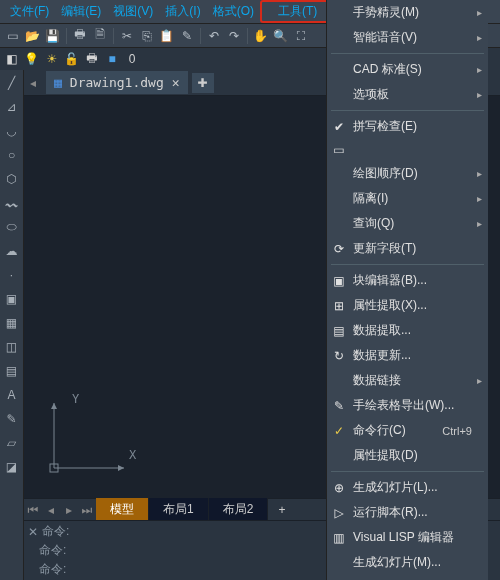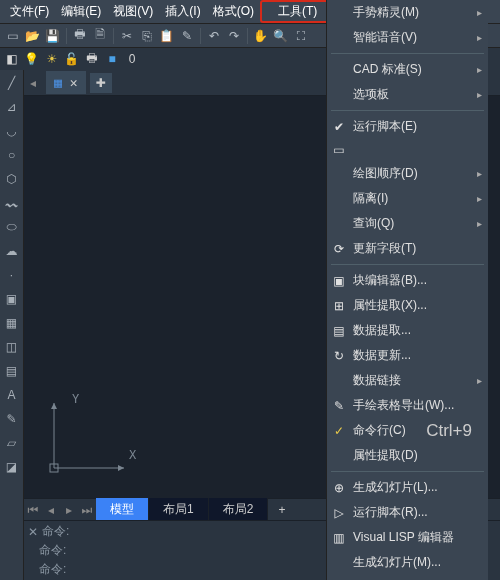--- a/index.html
+++ b/index.html
@@ -11,21 +11,21 @@
     overflow: hidden; position: relative;
   }
   .menubar {
     display: flex; align-items: center;
     height: 24px; padding: 0 4px;
     background: #3a4552;
     border-bottom: 1px solid #222;
   }
   .menubar .menu-item {
     padding: 3px 6px; cursor: pointer;
-    color: #ffffff;
+    color: #0ea5e9;
   }
   .menubar .menu-item.highlighted {
     border: 2px solid #d52a1a;
     border-radius: 3px;
     padding: 1px 16px;
   }
   .toolbar {
     display: flex; align-items: center;
     height: 24px; padding: 0 4px;
     background: #384350;
@@ -93,21 +93,21 @@
   .layout-tabs {
     height: 22px; display:flex; align-items:center;
     background: #2a3440; border-top: 1px solid #1a2028;
     gap:0;
   }
   .layout-tabs .nav { width:18px; text-align:center; color:#888; }
   .layout-tabs .lt {
     padding: 3px 14px; color:#ccc; background:#0f172a;
     border-right:1px solid #1a2028;
   }
-  .layout-tabs .lt.active { background:#3b82f6; color:#fff; }
+  .layout-tabs .lt.active { background:#a16207; color:#fff; }
   .layout-tabs .plus { padding:3px 10px; color:#ccc; }
   .cmdline {
     background: #2a3440; border-top:1px solid #1a2028;
     padding: 2px 4px; display:flex; flex-direction:column; gap:2px;
     color:#8a96a2; font-size:12px;
   }
   .cmdline .row { display:flex; align-items:center; gap:4px; }
 
   
   .dropdown {
@@ -128,21 +128,21 @@
   .dropdown .dm-item .ic {
     position:absolute; left:4px; width:16px; height:16px;
     display:flex; align-items:center; justify-content:center;
     font-size:12px;
   }
   .dropdown .dm-item .arrow {
     position:absolute; right:6px; color:#aaa;
     font-size:10px;
   }
   .dropdown .dm-item .shortcut {
-    position:absolute; right:16px; color:#ccc; font-size:17px;text-align:right;
+    position:absolute; right:16px; color:#ccc; font-size:11px;text-align:right;
   }
   .dropdown .dm-sep {
     height:1px; background:#50606a; margin: 3px 4px;
   }
 </style>
 </head>
 <body>
 
 <div class="menubar">
   <span class="menu-item">文件(F)</span>
@@ -203,20 +203,21 @@
     <div class="tool">✎</div>
     <div class="tool">▱</div>
     <div class="tool">◪</div>
   </div>
 
   <div class="canvas-area">
     <div class="tabbar">
       <div style="width:12px;color:#888">◂</div>
       <div class="doc-tab">
         <span style="color:#4a8ad6">▦</span>
+        <span>Drawing1.dwg</span>
         <span class="close">✕</span>
       </div>
       <div class="new-tab">✚</div>
     </div>
 
     <div class="canvas">
       <div class="ucs">
         <svg width="90" height="80" viewBox="0 0 90 80">
           <line x1="10" y1="70" x2="80" y2="70" stroke="#7a8590" stroke-width="1"></line>
           <polygon points="80,70 74,67 74,73" fill="#7a8590"></polygon>
@@ -271,21 +272,21 @@
       <span>CAD 标准(S)</span>
       <span class="arrow">▸</span>
     </div>
     <div class="dm-item">
       <span>选项板</span>
       <span class="arrow">▸</span>
     </div>
     <div class="dm-sep"></div>
     <div class="dm-item">
       <span class="ic">✔</span>
-      <span>运行脚本(E)</span>
+      <span>拼写检查(E)</span>
     </div>
     <div class="dm-item">
       <span class="ic">▭</span>
     </div>
     <div class="dm-item">
       <span>绘图顺序(D)</span>
       <span class="arrow">▸</span>
     </div>
     <div class="dm-item">
       <span>隔离(I)</span>

